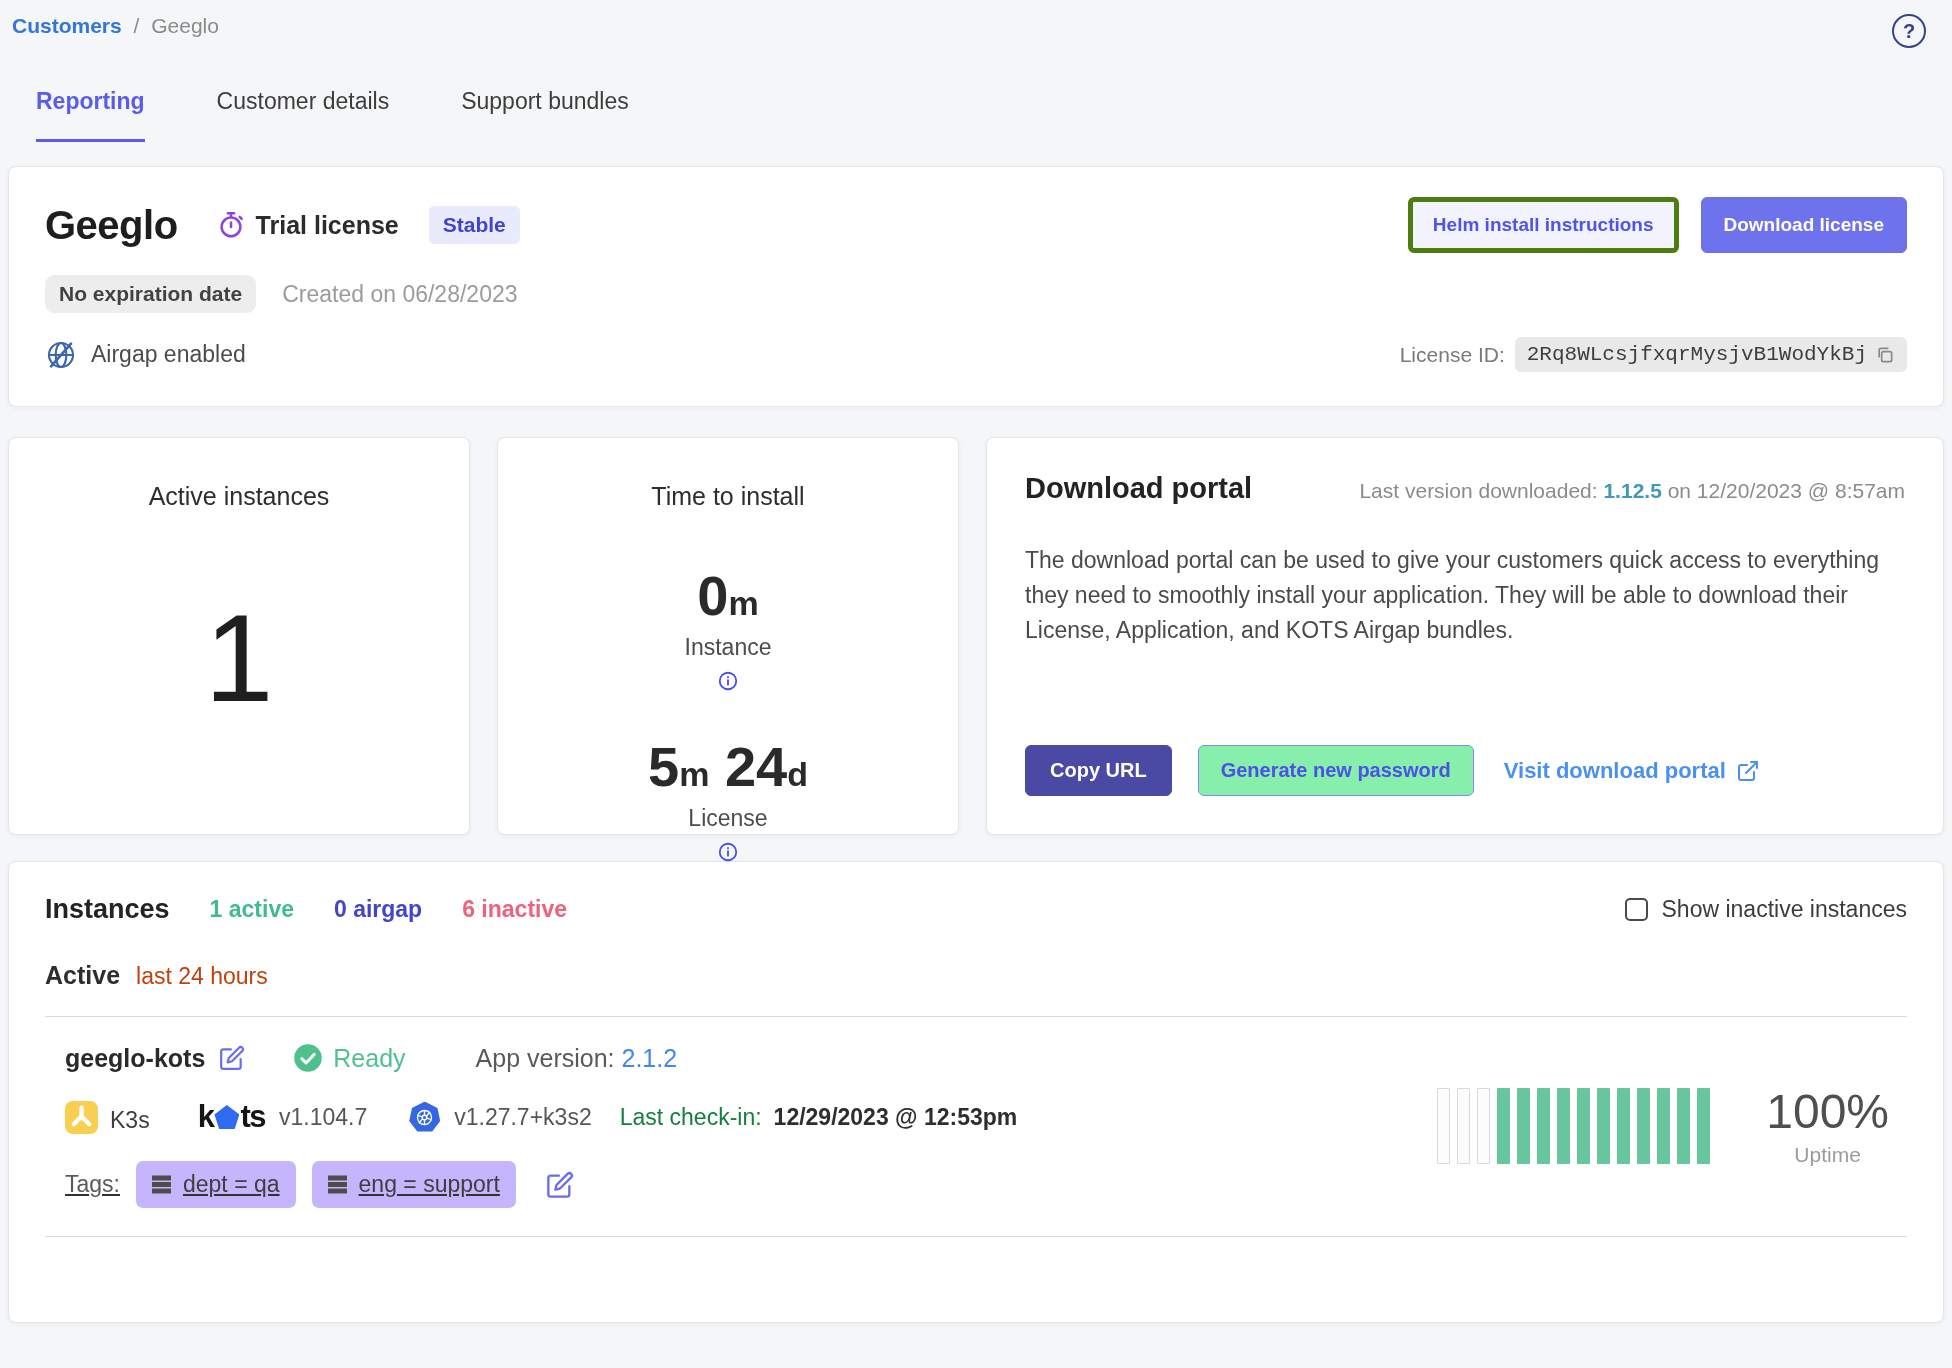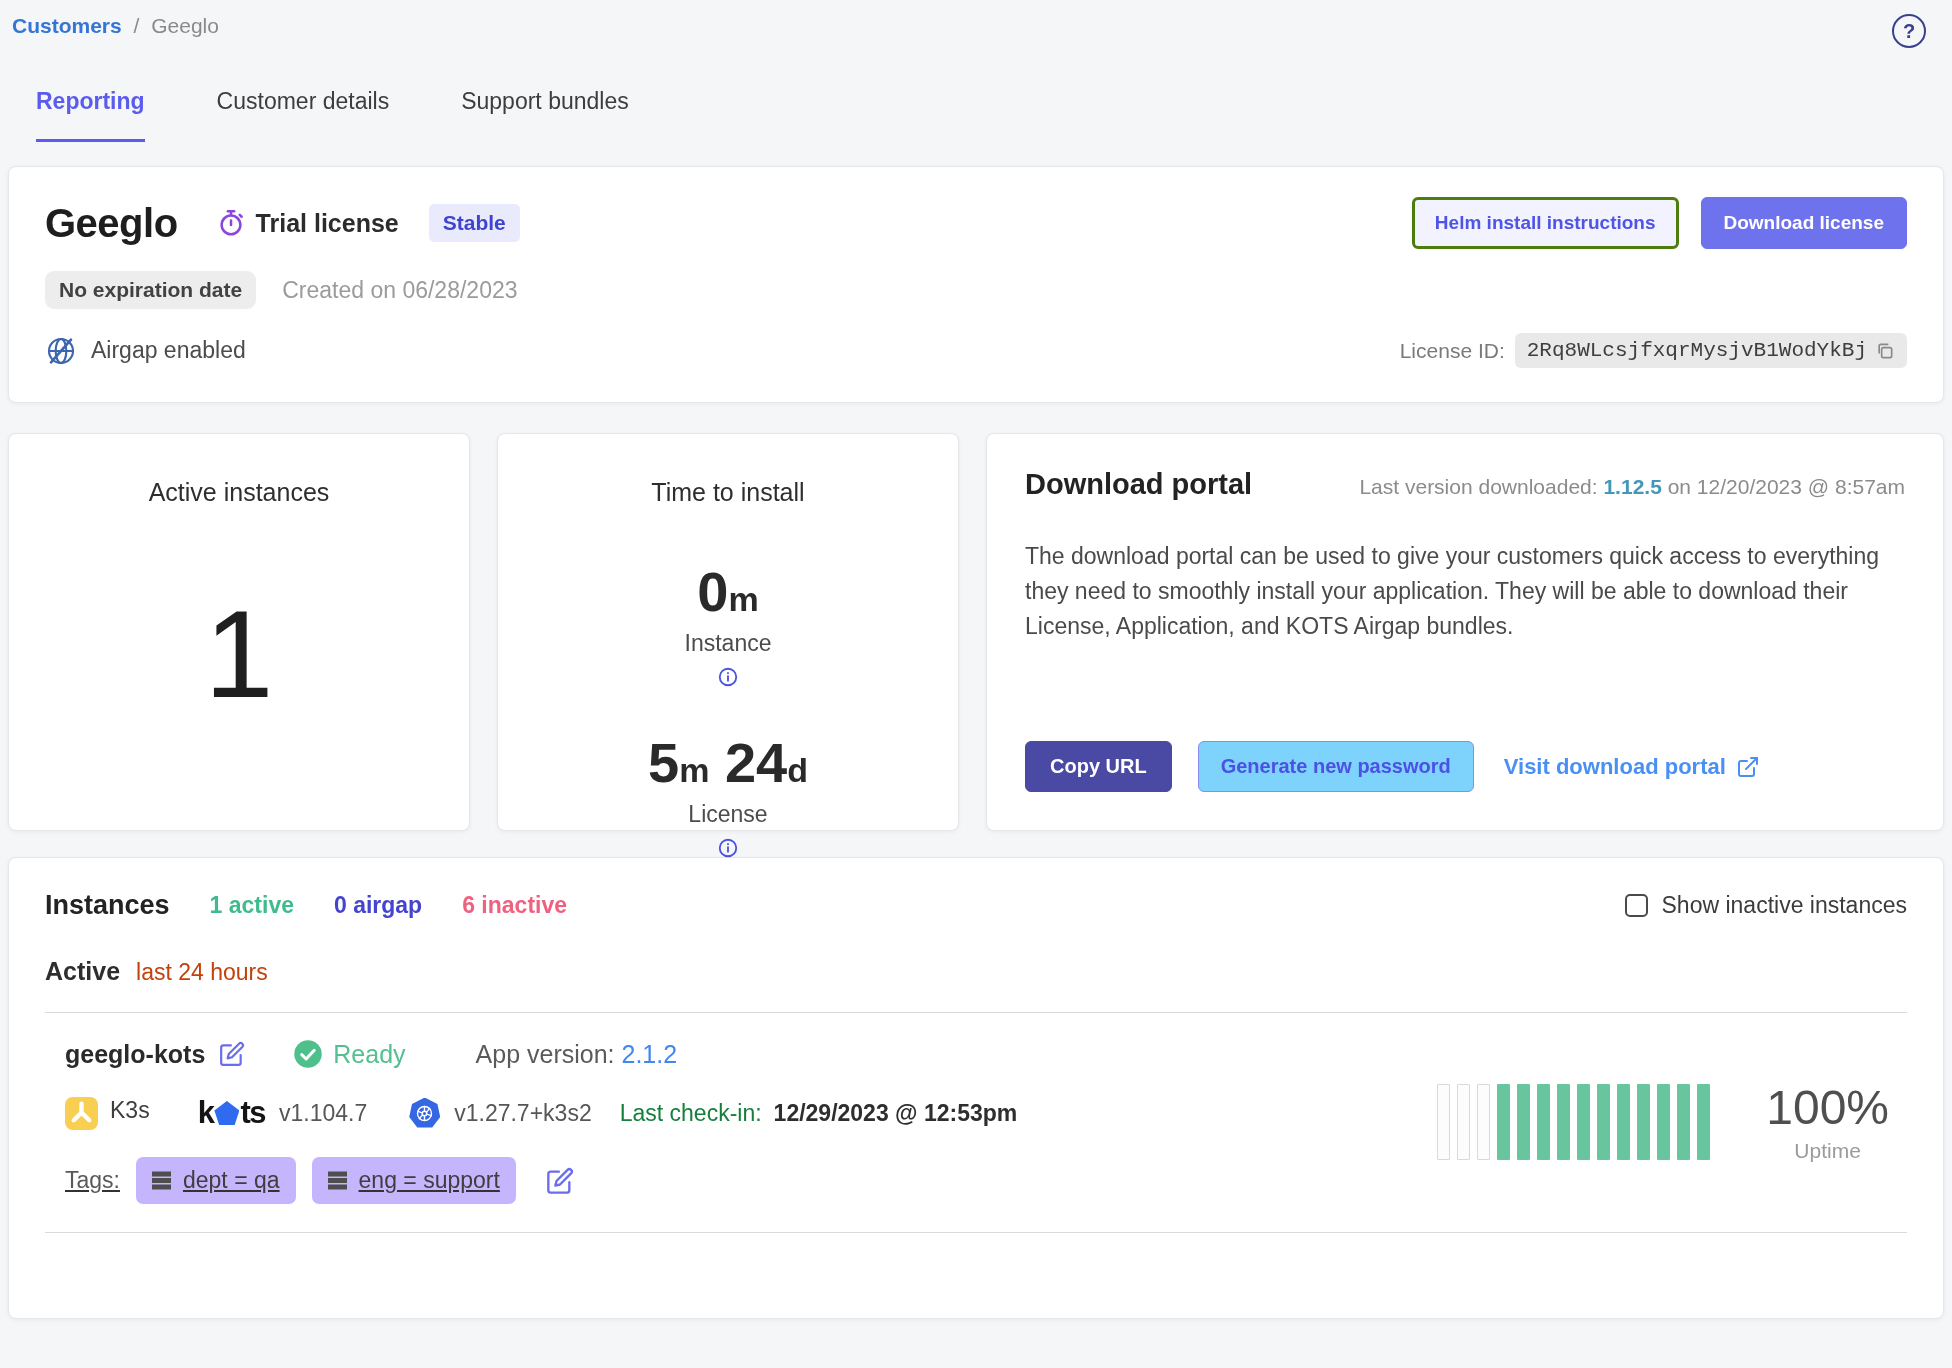--- a/index.html
+++ b/index.html
@@ -37,21 +37,21 @@
   .app-name { font-size: 40px; font-weight: 700; color: #1e1e1e; letter-spacing: -.5px; }
   .license-type { display: flex; align-items: center; gap: 10px; margin-left: 38px; }
   .license-type-label { font-size: 25px; font-weight: 600; color: #2c2c2c; }
   .badge-stable {
     margin-left: 30px; background: #e9ebfc; color: #3f44cf; font-size: 21px; font-weight: 600;
     padding: 7px 14px; border-radius: 5px;
   }
   .lc-actions { margin-left: auto; display: flex; gap: 22px; }
   .btn { border-radius: 6px; font-family: inherit; cursor: pointer; }
   .btn-outline-indigo {
-    background: #f2f3fe; border: 3px solid #4d7c0f; color: #4f53e6;
+    background: #f2f3fe; border: 5px solid #4d7c0f; color: #4f53e6;
     font-size: 19px; font-weight: 600; padding: 12px 20px;
   }
   .btn-solid-indigo {
     background: #6e72ec; border: 1px solid #6e72ec; color: #fff;
     font-size: 19px; font-weight: 600; padding: 12px 22px;
   }
   .lc-row2 { display: flex; align-items: center; margin-top: 22px; gap: 26px; }
   .badge-gray { background: #ededee; color: #424242; font-size: 21px; font-weight: 600; padding: 7px 14px; border-radius: 9px; }
   .created-text { color: #9b9b9b; font-size: 23px; }
   .lc-row3 { display: flex; align-items: center; margin-top: 24px; }
@@ -76,21 +76,21 @@
   .tti-g2 { margin-top: 42px; }
   
   .portal-card { flex: 1; height: 398px; padding: 34px 38px 38px 38px; display: flex; flex-direction: column; }
   .portal-head { display: flex; align-items: baseline; justify-content: space-between; }
   .portal-title { font-size: 29px; font-weight: 700; color: #232323; }
   .portal-last { font-size: 21px; color: #8b8b8b; }
   .portal-last .version-link { color: #4398ba; font-weight: 600; cursor: pointer; }
   .portal-desc { margin-top: 38px; font-size: 23px; color: #4a4a4a; line-height: 1.52; max-width: 880px; }
   .portal-actions { margin-top: auto; display: flex; align-items: center; gap: 26px; }
   .btn-copy-url { background: #4a49a4; border: 1px solid #4a49a4; color: #fff; font-size: 20px; font-weight: 600; padding: 13px 24px; }
-  .btn-generate { background: #7dd3fc; border: 1px solid #898bf2; color: #4c50e4; font-size: 20px; font-weight: 600; padding: 13px 22px; }
+  .btn-generate { background: #86efac; border: 1px solid #898bf2; color: #4c50e4; font-size: 20px; font-weight: 600; padding: 13px 22px; }
   .visit-link { color: #4a90f4; font-size: 22px; font-weight: 600; display: flex; align-items: center; gap: 10px; cursor: pointer; margin-left: 4px; }
   
   .instances-card { margin-top: 26px; padding: 32px 36px 0 36px; height: 462px; }
   .inst-head { display: flex; align-items: center; }
   .inst-title { font-size: 27px; font-weight: 700; color: #232323; }
   .count { font-size: 23px; font-weight: 600; margin-left: 40px; cursor: pointer; }
   .count-active { color: #3fbb8d; }
   .count-airgap { color: #4444cf; }
   .count-inactive { color: #f0607f; }
   .show-inactive { margin-left: auto; display: flex; align-items: center; gap: 14px; cursor: pointer; }
@@ -103,21 +103,21 @@
   .instance-block { display: flex; align-items: center; padding: 26px 0 28px 20px; }
   .inst-left { flex: 1; }
   .name-row { display: flex; align-items: center; }
   .inst-name { font-size: 25px; font-weight: 700; color: #2a2a2a; }
   .edit-icon { margin-left: 14px; cursor: pointer; display: inline-flex; }
   .ready { display: flex; align-items: center; gap: 10px; margin-left: 48px; }
   .ready-text { font-size: 25px; color: #52c08f; }
   .appver { margin-left: 70px; font-size: 25px; color: #5a5a5a; }
   .appver .ver-link { color: #4286f0; cursor: pointer; }
   .meta-row { display: flex; align-items: center; margin-top: 26px; }
-  .distro { display: flex; align-items: flex-start; gap: 12px; }
+  .distro { display: flex; align-items: flex-end; gap: 12px; }
   .distro-name { font-size: 23px; color: #3e3e3e; }
   .kots-logo { font-size: 31px; font-weight: 800; color: #151515; letter-spacing: -1.5px; margin-left: 48px; display: inline-flex; align-items: center; }
   .kots-o { display: inline-block; width: 25px; height: 24px; background: #2f6bf0;
     clip-path: polygon(50% 0%, 100% 40%, 81% 100%, 19% 100%, 0% 40%); margin: 0 1px; }
   .meta-ver { font-size: 23px; color: #565656; margin-left: 14px; }
   .k8s-icon { margin-left: 42px; width: 31px; height: 31px; background: #3567e3; border-radius: 3px;
     clip-path: polygon(50% 0%, 91% 21%, 100% 63%, 74% 97%, 26% 97%, 0% 63%, 9% 21%);
     display: flex; align-items: center; justify-content: center; }
   .checkin-label { font-size: 23px; color: #15803d; margin-left: 28px; }
   .checkin-val { font-size: 23px; font-weight: 700; color: #2e2e2e; margin-left: 12px; }

